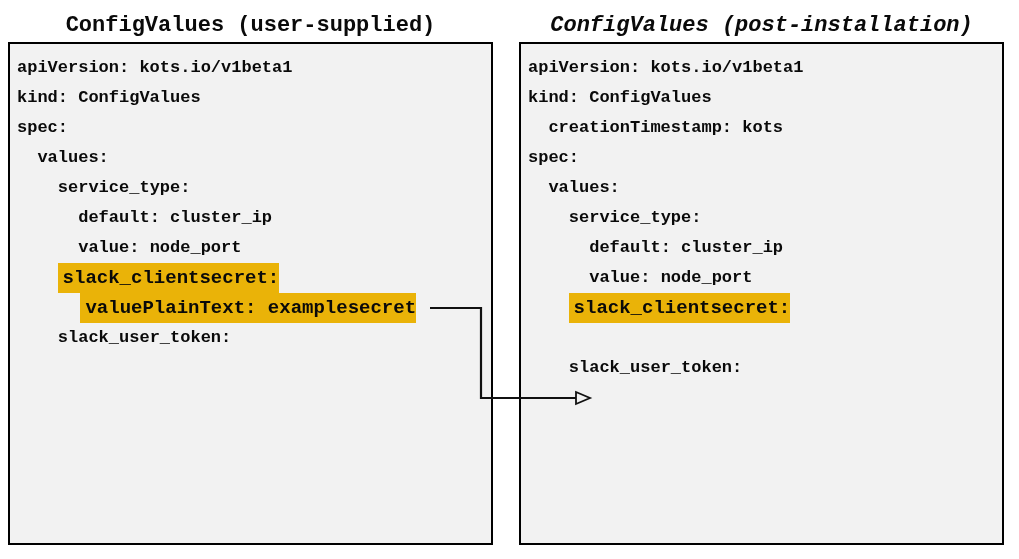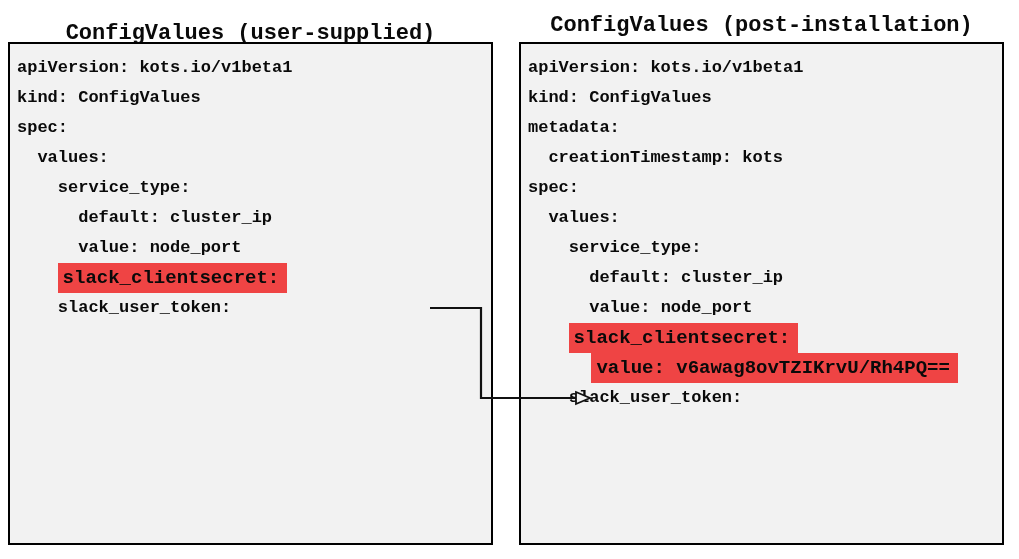--- a/index.html
+++ b/index.html
@@ -4,38 +4,38 @@
 <style>
   * { margin:0; padding:0; box-sizing:border-box; }
   html,body { width:1019px; height:559px; background:#ffffff; overflow:hidden; }
   body { font-family:"Liberation Mono","DejaVu Sans Mono",monospace; font-weight:bold; color:#0a0a0a; position:relative; }
 
   .panel-title {
     position:absolute; top:12px; height:28px; line-height:28px;
     font-size:22px; font-weight:bold; text-align:center; letter-spacing:0;
     color:#0a0a0a; white-space:pre;
   }
-  #title-left  { left:8px;   width:485px;margin-top:8px; }
-  #title-right { left:519px; width:485px; }
+  #title-left  { left:8px;   width:485px; }
+  #title-right { left:519px; width:485px;font-style:italic; }
 
   .config-box {
     position:absolute; top:42px; width:485px; height:503px;
     background:#f2f2f2; border:2px solid #000000;
   }
   #box-left  { left:8px; }
   #box-right { left:519px; }
 
   .code { padding:9px 6px 0 7px; }
   .code-line {
     height:30px; line-height:30px; font-size:17px; white-space:pre;
   }
   .code-line.hl-line { font-size:19px; }
   .hl {
-    background:#ef4444;
-    padding:4px 8px 4px 5px; margin-left:-5px;
+    background:#eab308;
+    padding:4px 0 4px 5px; margin-left:-5px;
   }
 
   #arrow-svg {
     position:absolute; left:0; top:0; width:1019px; height:559px;
     pointer-events:none; z-index:5;
   }
 </style>
 </head>
 <body>
 
@@ -46,38 +46,38 @@
 <div class="config-box" id="box-left">
   <div class="code">
       <div class="code-line"><span></span><span>apiVersion: kots.io/v1beta1</span></div>
       <div class="code-line"><span></span><span>kind: ConfigValues</span></div>
       <div class="code-line"><span></span><span>spec:</span></div>
       <div class="code-line"><span>  </span><span>values:</span></div>
       <div class="code-line"><span>    </span><span>service_type:</span></div>
       <div class="code-line"><span>      </span><span>default: cluster_ip</span></div>
       <div class="code-line"><span>      </span><span>value: node_port</span></div>
       <div class="code-line hl-line"><span>    </span><span class="hl">slack_clientsecret:</span></div>
+      <div class="code-line hl-line"><span>      </span><span class="hl">valuePlainText: examplesecret</span></div>
       <div class="code-line"><span>    </span><span>slack_user_token:</span></div>
       <div class="code-line"><span>      </span></div>
     </div>
 </div>
 
 <div class="config-box" id="box-right">
   <div class="code">
       <div class="code-line"><span></span><span>apiVersion: kots.io/v1beta1</span></div>
       <div class="code-line"><span></span><span>kind: ConfigValues</span></div>
-      <div class="code-line"><span></span><span>metadata:</span></div>
       <div class="code-line"><span>  </span><span>creationTimestamp: kots</span></div>
       <div class="code-line"><span></span><span>spec:</span></div>
       <div class="code-line"><span>  </span><span>values:</span></div>
       <div class="code-line"><span>    </span><span>service_type:</span></div>
       <div class="code-line"><span>      </span><span>default: cluster_ip</span></div>
       <div class="code-line"><span>      </span><span>value: node_port</span></div>
       <div class="code-line hl-line"><span>    </span><span class="hl">slack_clientsecret:</span></div>
-      <div class="code-line hl-line"><span>      </span><span class="hl">value: v6awag8ovTZIKrvU/Rh4PQ==</span></div>
+      <div class="code-line hl-line"><span>      </span></div>
       <div class="code-line"><span>    </span><span>slack_user_token:</span></div>
       <div class="code-line"><span>      </span></div>
     </div>
 </div>
 
 <svg id="arrow-svg" viewBox="0 0 1019 559" xmlns="http://www.w3.org/2000/svg">
   <path d="M 430 308 L 481 308 L 481 398 L 576 398" fill="none" stroke="#111111" stroke-width="2.2"></path>
   <polygon points="576,392 590,398 576,404" fill="#f2f2f2" stroke="#111111" stroke-width="1.8" stroke-linejoin="miter"></polygon>
 </svg>
 

